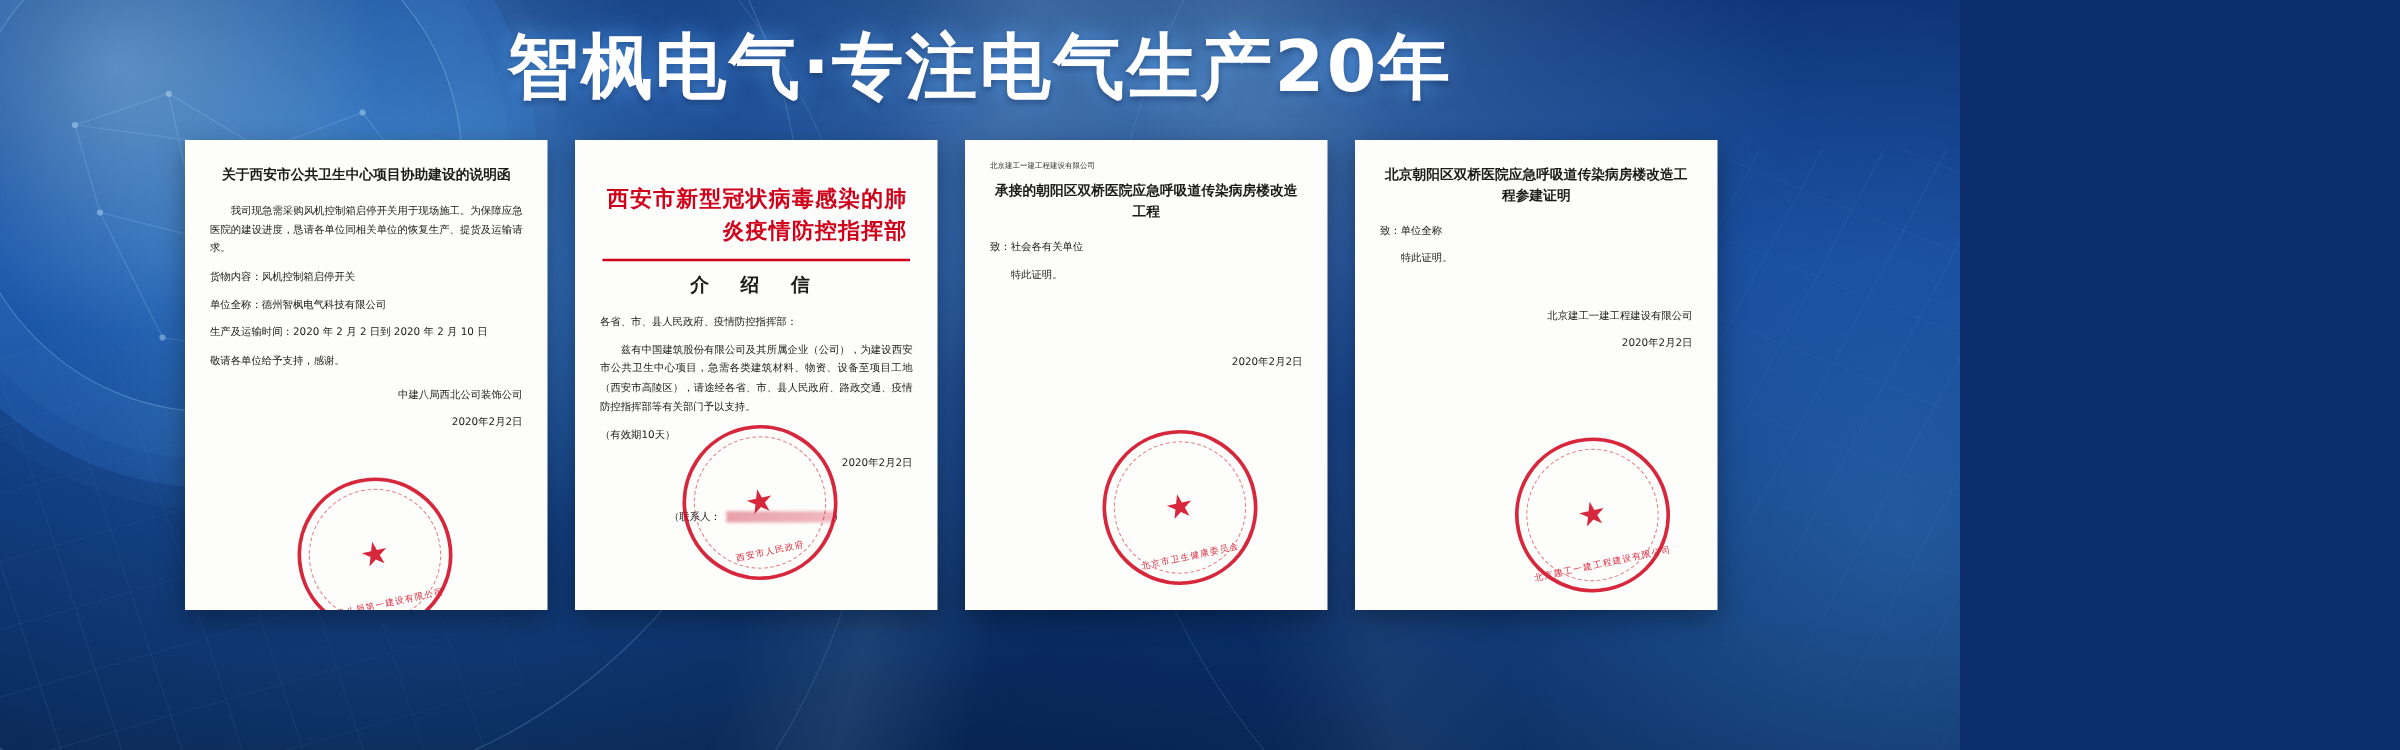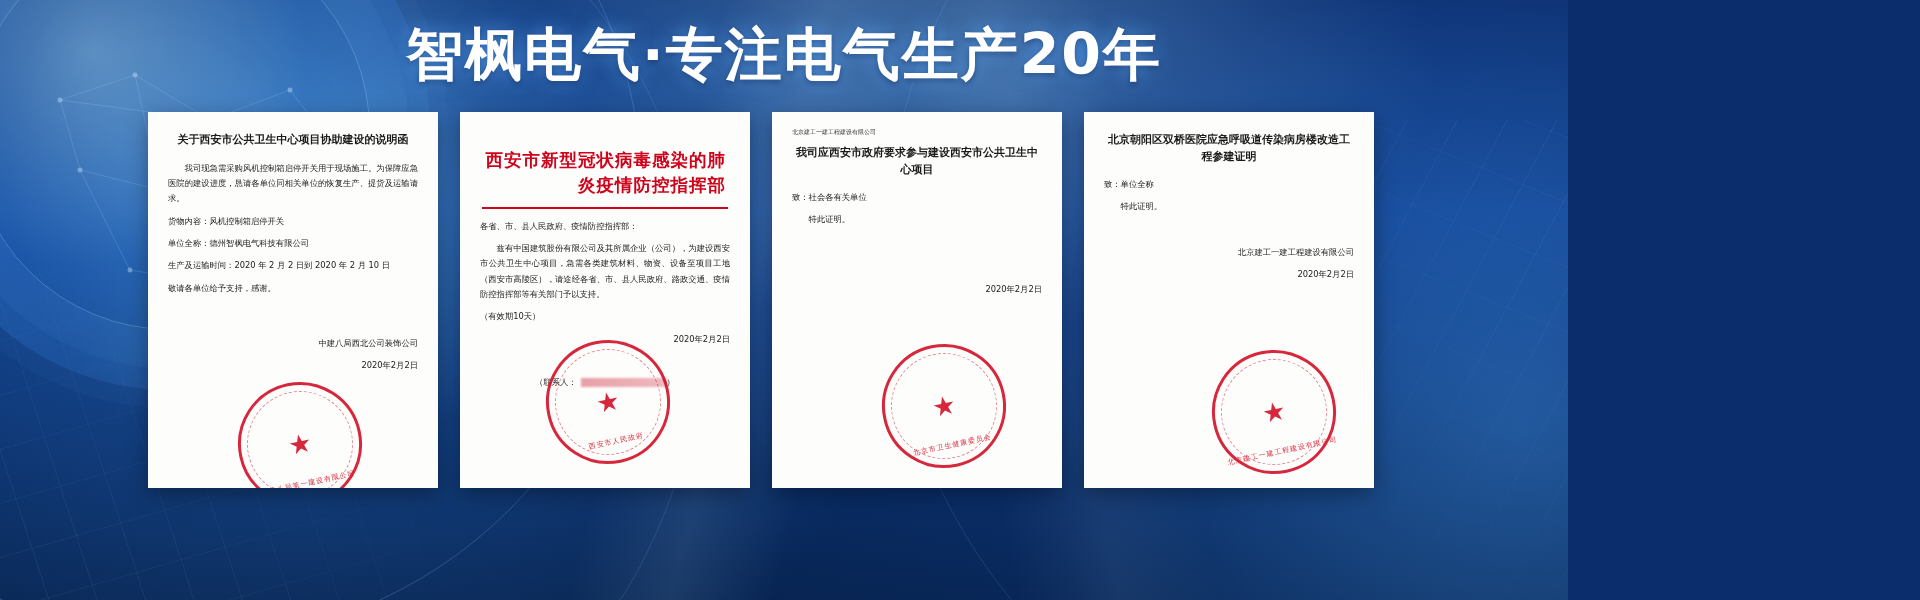--- a/index.html
+++ b/index.html
@@ -171,49 +171,50 @@
 
   <div class="docs">
 
     <div class="doc doc1">
       <h3>关于西安市公共卫生中心项目协助建设的说明函</h3>
       <p>我司现急需采购风机控制箱启停开关用于现场施工。为保障应急医院的建设进度，恳请各单位同相关单位的恢复生产、提货及运输请求。</p>
       <p class="noindent">货物内容：风机控制箱启停开关</p>
       <p class="noindent">单位全称：德州智枫电气科技有限公司</p>
       <p class="noindent">生产及运输时间：2020 年 2 月 2 日到 2020 年 2 月 10 日</p>
       <p class="noindent">敬请各单位给予支持，感谢。</p>
-      <p class="right" style="margin-top:40px">中建八局西北公司装饰公司</p>
+      <p class="right" style="margin-top:12px">中建八局西北公司装饰公司</p>
       <p class="right">2020年2月2日</p>
       <div class="seal s1">
         <span class="ring-text"></span>
         <span class="star">★</span>
         <span class="seal-label">中建八局第一建设有限公司</span>
       </div>
     </div>
 
     <div class="doc doc2">
       <div class="redtitle">西安市新型冠状病毒感染的肺炎疫情防控指挥部</div>
       <div class="redrule"></div>
+      <div class="bigcenter">介 绍 信</div>
       <p class="noindent">各省、市、县人民政府、疫情防控指挥部：</p>
       <p>兹有中国建筑股份有限公司及其所属企业（公司），为建设西安市公共卫生中心项目，急需各类建筑材料、物资、设备至项目工地（西安市高陵区），请途经各省、市、县人民政府、路政交通、疫情防控指挥部等有关部门予以支持。</p>
       <p class="noindent">（有效期10天）</p>
       <p class="right">2020年2月2日</p>
       <p class="center" style="margin-top:28px">
         <span>（联系人：</span><span class="redact"></span><span>）</span>
       </p>
       <div class="seal s2">
         <span class="ring-text"></span>
         <span class="star">★</span>
         <span class="seal-label">西安市人民政府</span>
       </div>
     </div>
 
     <div class="doc doc3">
       <div class="tiny-head">北京建工一建工程建设有限公司</div>
-      <h3>我司应西安市政府要求参与建设西安市公共卫生中心项目</h3>
+      <h3>承接的朝阳区双桥医院应急呼吸道传染病房楼改造工程</h3>
       <p class="noindent">致：社会各有关单位</p>
       <p>特此证明。</p>
       <p class="right" style="margin-top:54px">2020年2月2日</p>
       <div class="seal s3">
         <span class="ring-text"></span>
         <span class="star">★</span>
         <span class="seal-label">北京市卫生健康委员会</span>
       </div>
     </div>
 

